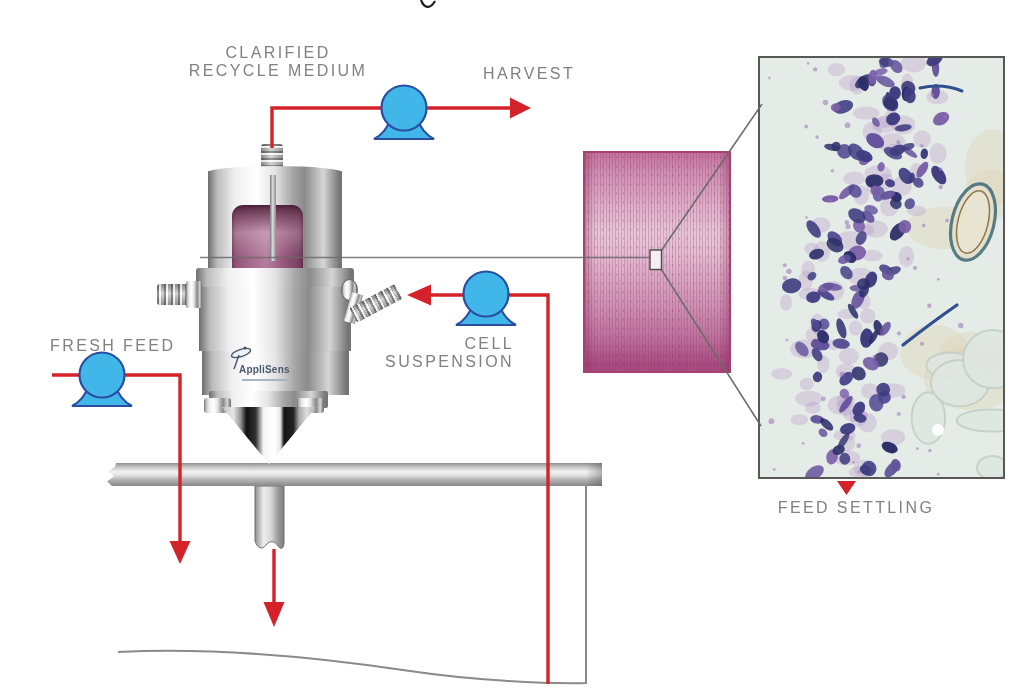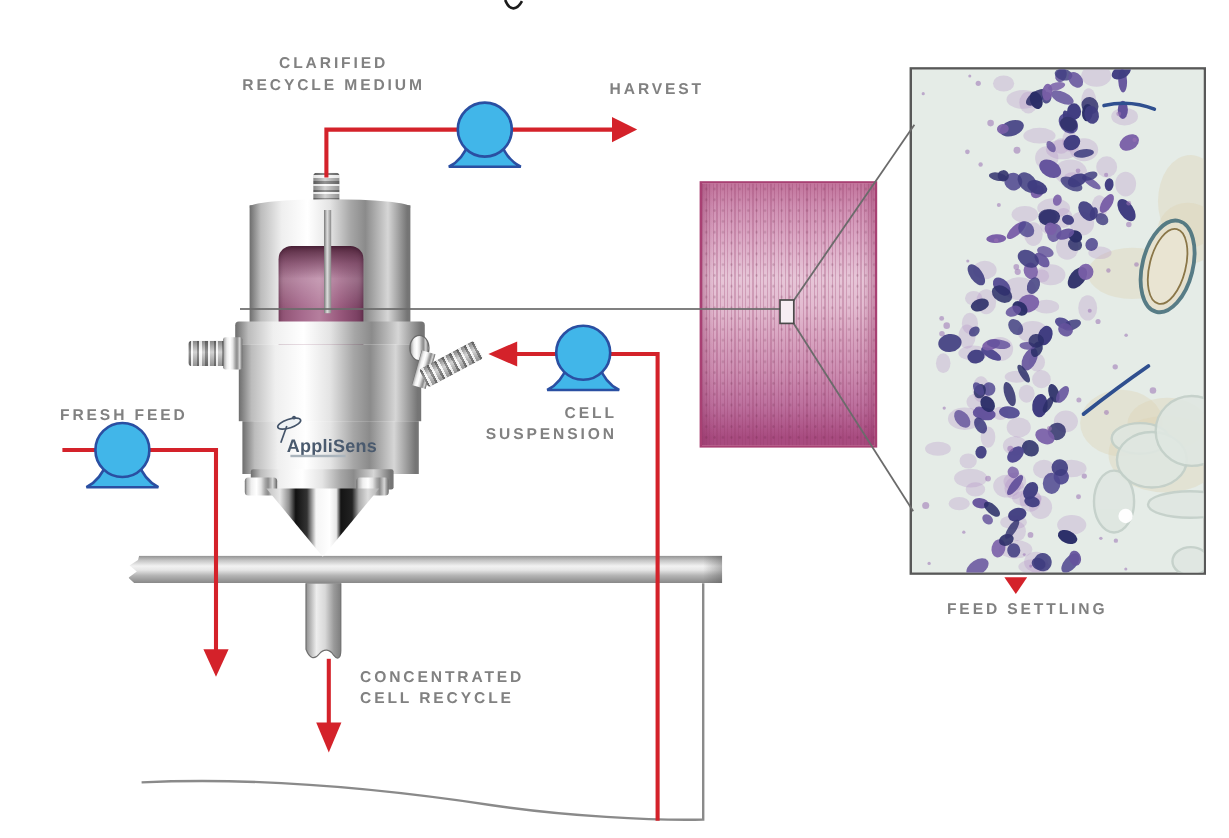--- a/index.html
+++ b/index.html
@@ -1,20 +1,20 @@
 <!DOCTYPE html>
 <html style="--flow-red: #d4222a; --pump-fill: #41b6e9; --pump-stroke: #2a4fa2; --label-gray: #818181; --connector-gray: #6b6b6b; --tank-gray: #8a8a8a; --sample-border: #a84073; --micro-bg: #e5ece7;"><head>
 <meta charset="utf-8">
 <style>
   html,body{margin:0;padding:0;background:#fff;}
   .stage{position:relative;width:1024px;height:698px;background:#fff;overflow:hidden;
          font-family:"Liberation Sans",sans-serif;}
   .abs{position:absolute;}
-  .lbl{position:absolute;font-size:13px;color:var(--label-gray,#818181);
-       letter-spacing:2.4px;line-height:18px;white-space:nowrap;font-weight:bold;}
+  .lbl{position:absolute;font-size:16px;color:var(--label-gray,#818181);
+       letter-spacing:2.4px;line-height:18px;white-space:nowrap;}
   .center{transform:translateX(-50%);text-align:center;}
   .rightal{text-align:right;}
   .chrome{background:linear-gradient(90deg,#6d6d6d 0%,#bcbcbc 7%,#efefef 20%,#ffffff 36%,
           #e4e4e4 50%,#a6a6a6 63%,#8b8b8b 72%,#d6d6d6 86%,#757575 98%);}
   .ridgedV{background:
       repeating-linear-gradient(90deg, rgba(30,30,30,.45) 0 2px, rgba(255,255,255,.75) 2px 4px, rgba(120,120,120,.25) 4px 7px),
       linear-gradient(180deg,#8a8a8a,#f2f2f2 45%,#9a9a9a);}
   .ridgedH{background:
       repeating-linear-gradient(180deg, rgba(30,30,30,.45) 0 2px, rgba(255,255,255,.75) 2px 4px, rgba(120,120,120,.25) 4px 7px),
       linear-gradient(90deg,#8a8a8a,#f2f2f2 45%,#9a9a9a);}
@@ -34,43 +34,39 @@
      border:2px solid var(--sample-border,#a84073);
      background:
       radial-gradient(rgba(90,30,60,.22) 0.5px, transparent 1.2px),
       repeating-linear-gradient(90deg, rgba(150,60,105,.28) 0 1px, rgba(0,0,0,0) 1px 3px),
       linear-gradient(90deg, rgba(140,40,90,.35), rgba(0,0,0,0) 7%, rgba(0,0,0,0) 93%, rgba(140,40,90,.35)),
       linear-gradient(180deg,#c2749c 0%,#cf8fb2 9%,#dcaac6 22%,#e7c6d8 36%,#e3bcd1 47%,#d9a6c2 58%,#cc8db1 72%,#bc6f9d 85%,#a84b80 97%);
      background-size:7px 9px,auto,auto,auto;}
   #microwrap{left:758px;top:56px;width:247px;height:423px;box-sizing:border-box;
      border:2px solid #585858;background:var(--micro-bg,#e5ece7);}
   #logo{left:224px;top:345px;width:86px;height:42px;}
-  #brand{position:absolute;left:15px;top:19px;font-size:15px;font-weight:bold;
+  #brand{position:absolute;left:15px;top:19px;font-size:10px;font-weight:bold;
      color:#4a5a6e;letter-spacing:.2px;text-align:right;}
   #brandline{position:absolute;left:18px;top:34px;width:46px;height:2px;background:#aab4bc;}
   svg{display:block;}
 </style>
 </head>
 <body>
 
 <div class="stage">
 
   <div class="lbl center" id="lbl-clarified" style="left:278px;top:44px;">
     <div>CLARIFIED</div>
     <div>RECYCLE MEDIUM</div>
   </div>
-  <div class="lbl" style="left:508px;top:65px;text-align:right;">HARVEST</div>
+  <div class="lbl" style="left:483px;top:65px;text-align:right;">HARVEST</div>
   <div class="lbl" style="left:50px;top:337px;">FRESH FEED</div>
   <div class="lbl rightal" style="right:510px;top:335px;">
     <div>CELL</div>
     <div>SUSPENSION</div>
-  </div>
-  <div class="lbl" style="left:300px;top:555px;">
-    <div>CONCENTRATED</div>
-    <div>CELL RECYCLE</div>
   </div>
   <div class="lbl center" style="left:856px;top:499px;">FEED SETTLING</div>
 
   <div class="abs" id="plate"></div>
 
   <svg class="abs" style="left:253px;top:486px;" width="33" height="68" viewBox="0 0 33 68">
     <defs>
       <linearGradient id="tubeg" x1="0" y1="0" x2="1" y2="0">
         <stop offset="0" stop-color="#8f8f8f"></stop>
           <stop offset="0.3" stop-color="#ededed"></stop>

